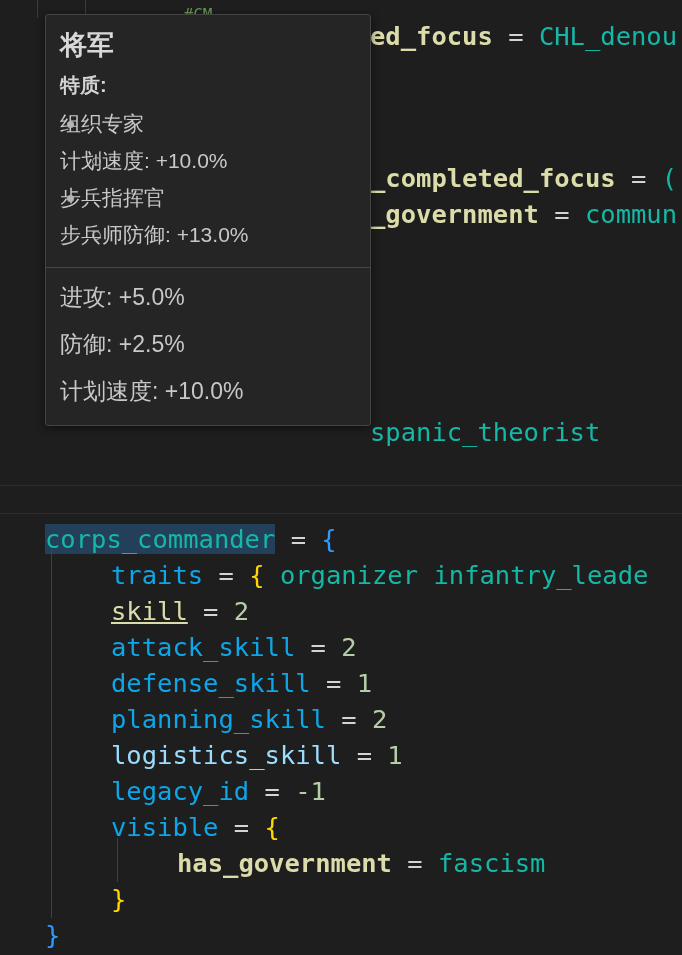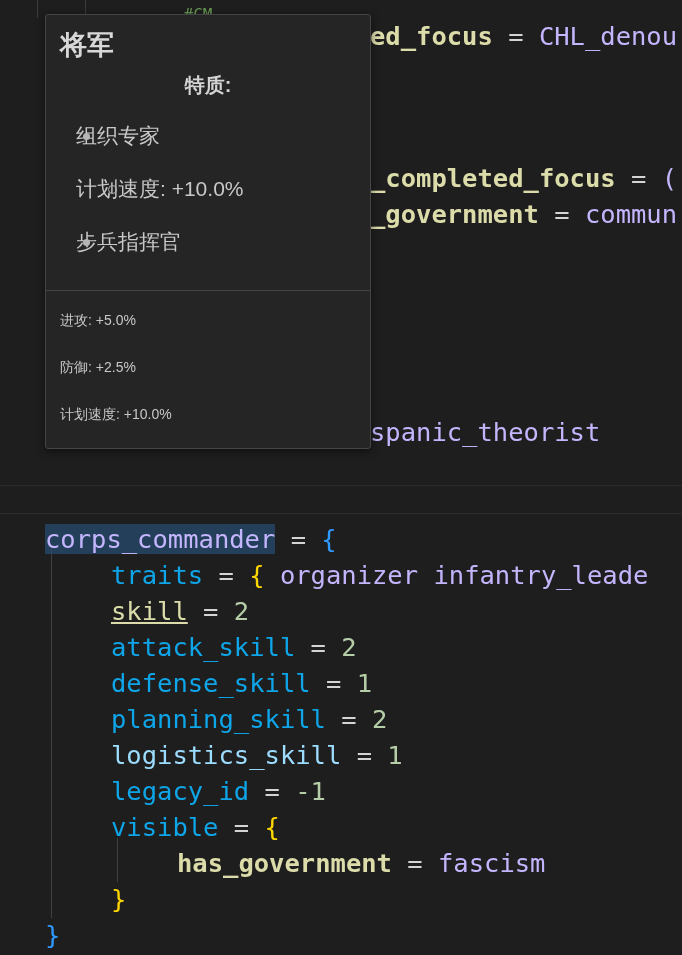--- a/index.html
+++ b/index.html
@@ -57,21 +57,21 @@
     white-space: pre;
   }
 
   
   .t-comment  { color: #6a9955; }
   .t-key      { color: #0ea5e9; font-weight: normal; }
   .t-keylite  { color: #9cdcfe; }
   .t-func     { color: #dcdcaa; font-weight: bold; }
   .t-funcn    { color: #dcdcaa; text-decoration: underline; }
   .t-op       { color: #d4d4d4; }
-  .t-val      { color: #c4b5fd; }
+  .t-val      { color: #14b8a6; }
   .t-num      { color: #b5cea8; }
   .t-brace    { color: #ffd700; }
   .t-brace2   { color: #2f9aff; }
 
   .sel { background: #264f78aa; }
 
   
   .iguide {
     position: absolute;
     width: 1px;
@@ -108,27 +108,26 @@
     color: #d8d8d8;
     line-height: 40px;
     margin: 2px 0 4px 0;
   }
   .tt-sub {
     font-size: 20px;
     font-weight: bold;
     color: #d4d4d4;
     line-height: 32px;
     margin: 0 0 4px 0;
-    text-align: center;
   }
   ul.tt-list {
     margin: 0; padding: 0;
     list-style: none;
   }
-  ul.tt-list > li { margin: 16px; padding: 0; }
+  ul.tt-list > li { margin: 0; padding: 0; }
   .tt-l1 {
     font-size: 21px;
     color: #c8c8c8;
     line-height: 37px;
     padding-left: 28px;
     position: relative;
   }
   .tt-l1::before {
     content: "";
     position: absolute;
@@ -153,21 +152,21 @@
     border: 1.5px solid #b5b5b5;
     background: transparent;
   }
   .tt-divider {
     height: 1px;
     background: #454545;
     margin: 4px 0 0 0;
   }
   .tt-stats { padding: 6px 14px 10px 14px; }
   .tt-stat {
-    font-size: 14px;
+    font-size: 23px;
     color: #c8c8c8;
     line-height: 47px;
   }
 </style>
 </head>
 <body>
 
 <div id="editor">
 
   <div class="gutter"></div>
@@ -189,20 +188,21 @@
   <div class="code" id="code-layer"><div class="line" style="left: 370px; top: 18px;"><span class="t-func">ed_focus</span><span class="t-op"> = </span><span class="t-val">CHL_denou</span></div><div class="line" style="left: 370px; top: 160px;"><span class="t-func">_completed_focus</span><span class="t-op"> = </span><span class="t-val">(</span></div><div class="line" style="left: 370px; top: 196px;"><span class="t-func">_government</span><span class="t-op"> = </span><span class="t-val">commun</span></div><div class="line" style="left: 370px; top: 414px;"><span class="t-val">spanic_theorist</span></div><div class="line" style="left: 45px; top: 521px;"><span class="t-val sel">corps_commander</span><span class="t-op"> = </span><span class="t-brace2">{</span></div><div class="line" style="left: 111px; top: 557px;"><span class="t-key">traits</span><span class="t-op"> = </span><span class="t-brace">{</span><span class="t-op"> </span><span class="t-val">organizer infantry_leade</span></div><div class="line" style="left: 111px; top: 593px;"><span class="t-funcn">skill</span><span class="t-op"> = </span><span class="t-num">2</span></div><div class="line" style="left: 111px; top: 629px;"><span class="t-key">attack_skill</span><span class="t-op"> = </span><span class="t-num">2</span></div><div class="line" style="left: 111px; top: 665px;"><span class="t-key">defense_skill</span><span class="t-op"> = </span><span class="t-num">1</span></div><div class="line" style="left: 111px; top: 701px;"><span class="t-key">planning_skill</span><span class="t-op"> = </span><span class="t-num">2</span></div><div class="line" style="left: 111px; top: 737px;"><span class="t-keylite">logistics_skill</span><span class="t-op"> = </span><span class="t-num">1</span></div><div class="line" style="left: 111px; top: 773px;"><span class="t-key">legacy_id</span><span class="t-op"> = </span><span class="t-num">-1</span></div><div class="line" style="left: 111px; top: 809px;"><span class="t-key">visible</span><span class="t-op"> = </span><span class="t-brace">{</span></div><div class="line" style="left: 177px; top: 845px;"><span class="t-func">has_government</span><span class="t-op"> = </span><span class="t-val">fascism</span></div><div class="line" style="left: 111px; top: 881px;"><span class="t-brace">}</span></div><div class="line" style="left: 45px; top: 917px;"><span class="t-brace2">}</span></div></div>
 
   <div id="tooltip">
     <div class="tt-section">
       <div class="tt-title">将军</div>
       <div class="tt-sub">特质:</div>
       <ul class="tt-list" id="traits-list">
           <li class="tt-l1">组织专家</li>
           <li class="tt-l2">计划速度: +10.0%</li>
           <li class="tt-l1">步兵指挥官</li>
+          <li class="tt-l2">步兵师防御: +13.0%</li>
         </ul>
     </div>
     <div class="tt-divider"></div>
     <div class="tt-stats" id="stats-list">
         <div class="tt-stat">进攻: +5.0%</div>
         <div class="tt-stat">防御: +2.5%</div>
         <div class="tt-stat">计划速度: +10.0%</div>
       </div>
   </div>
 

